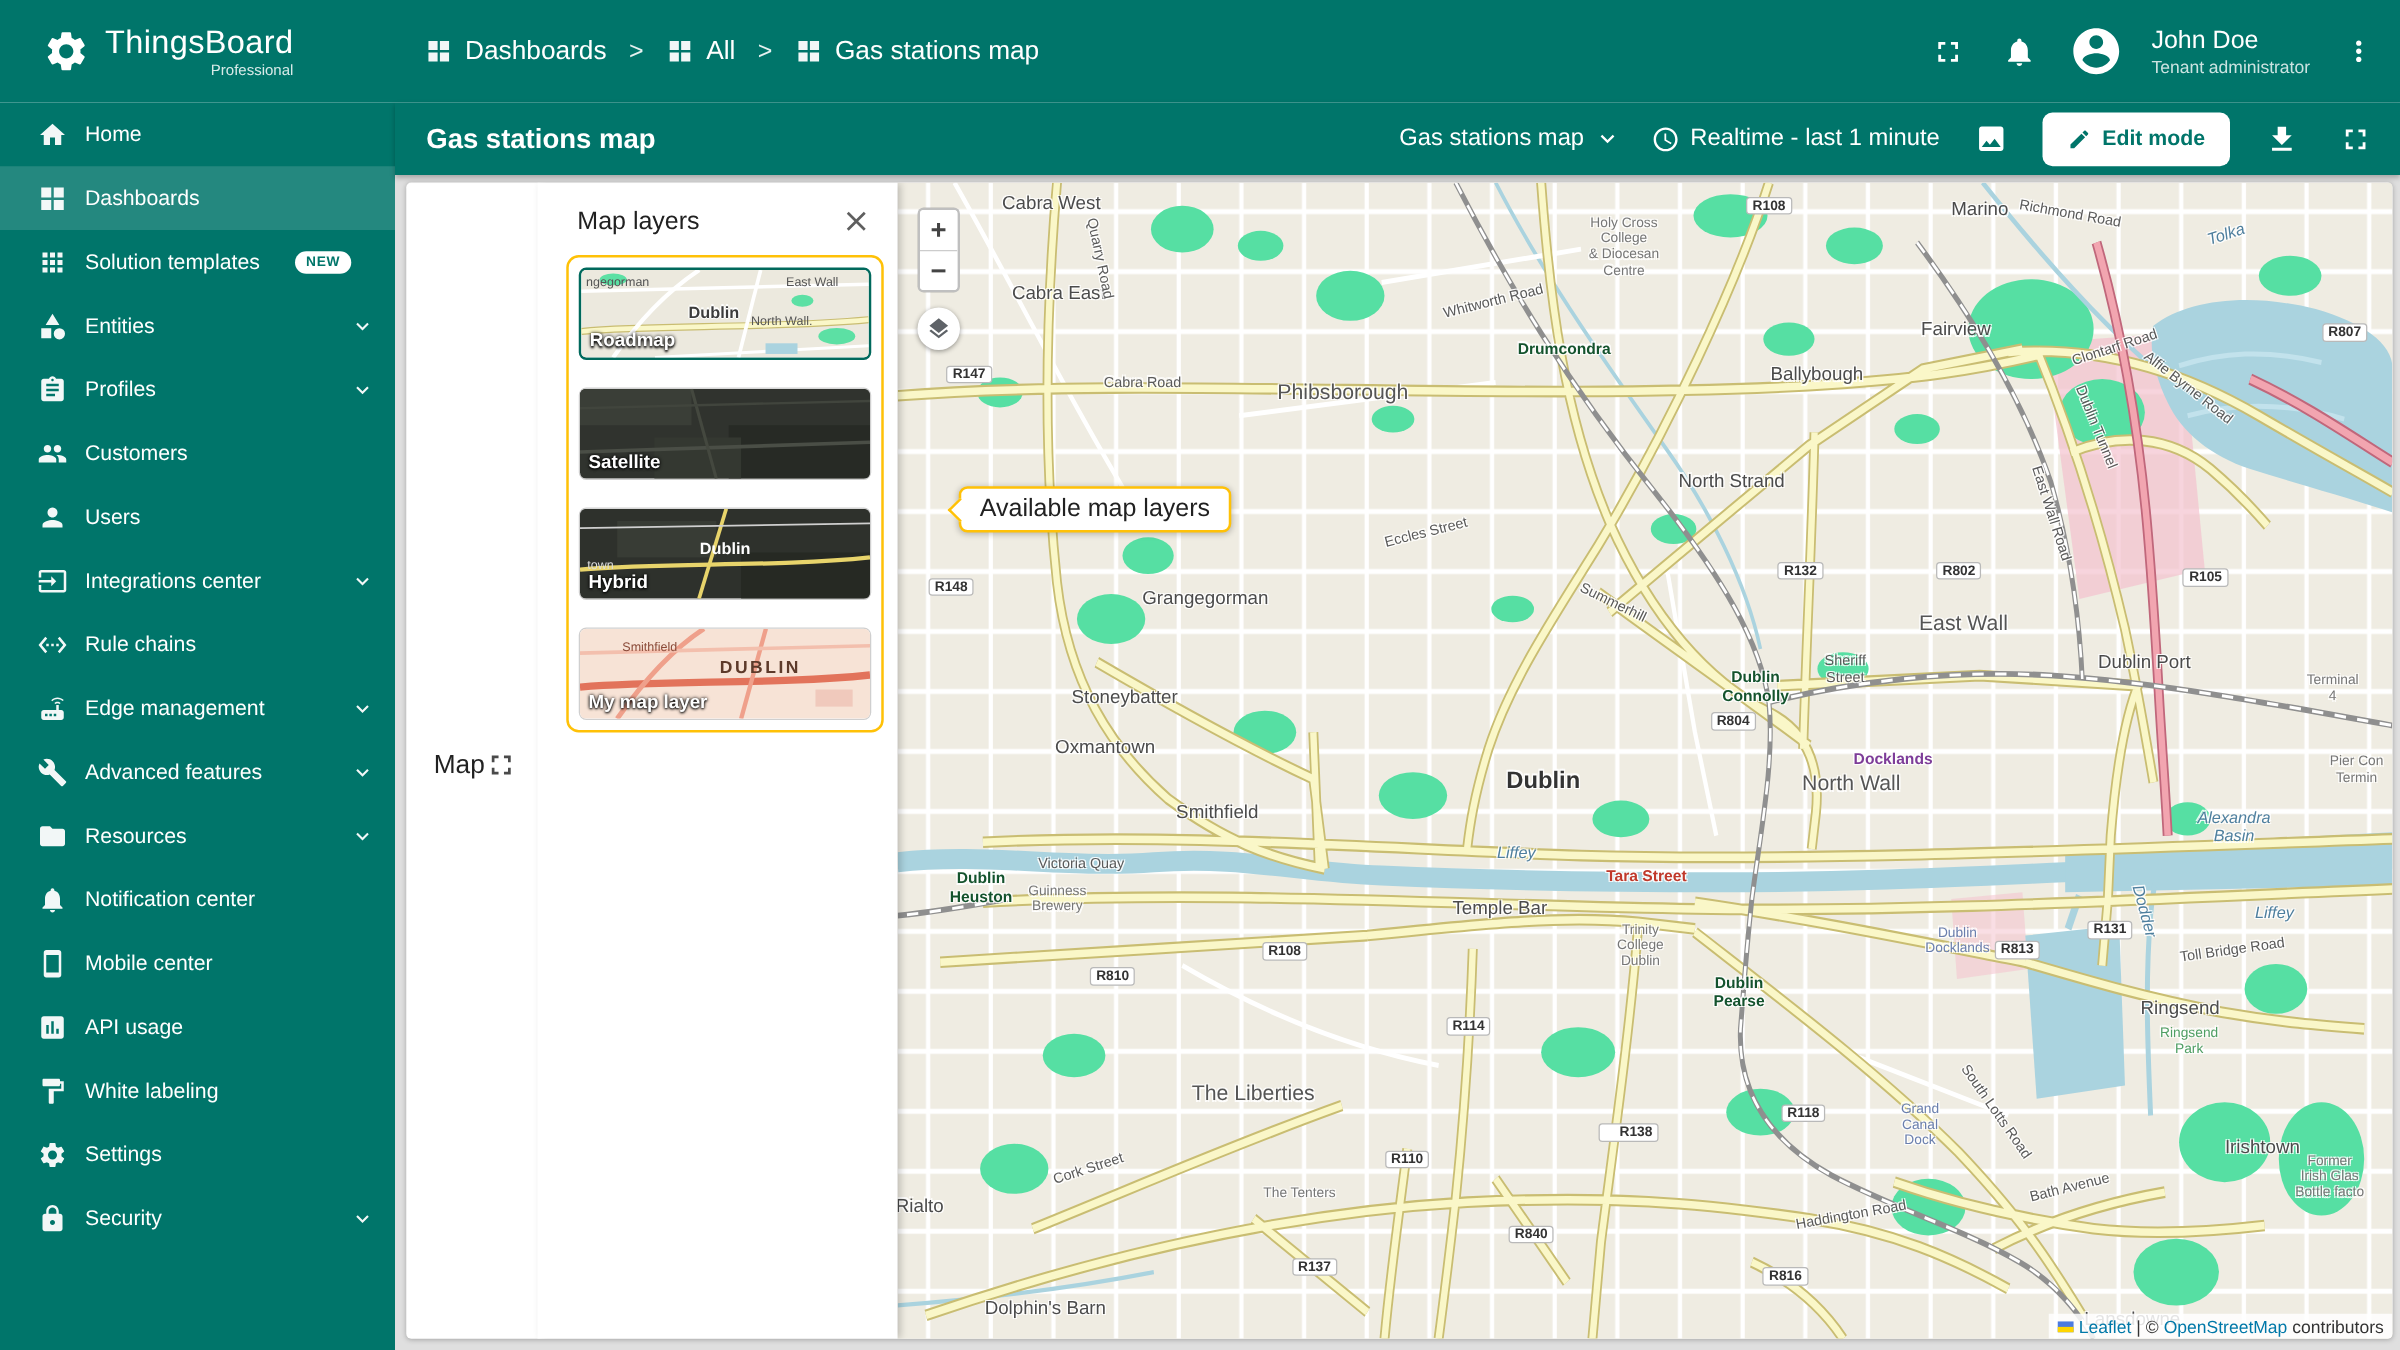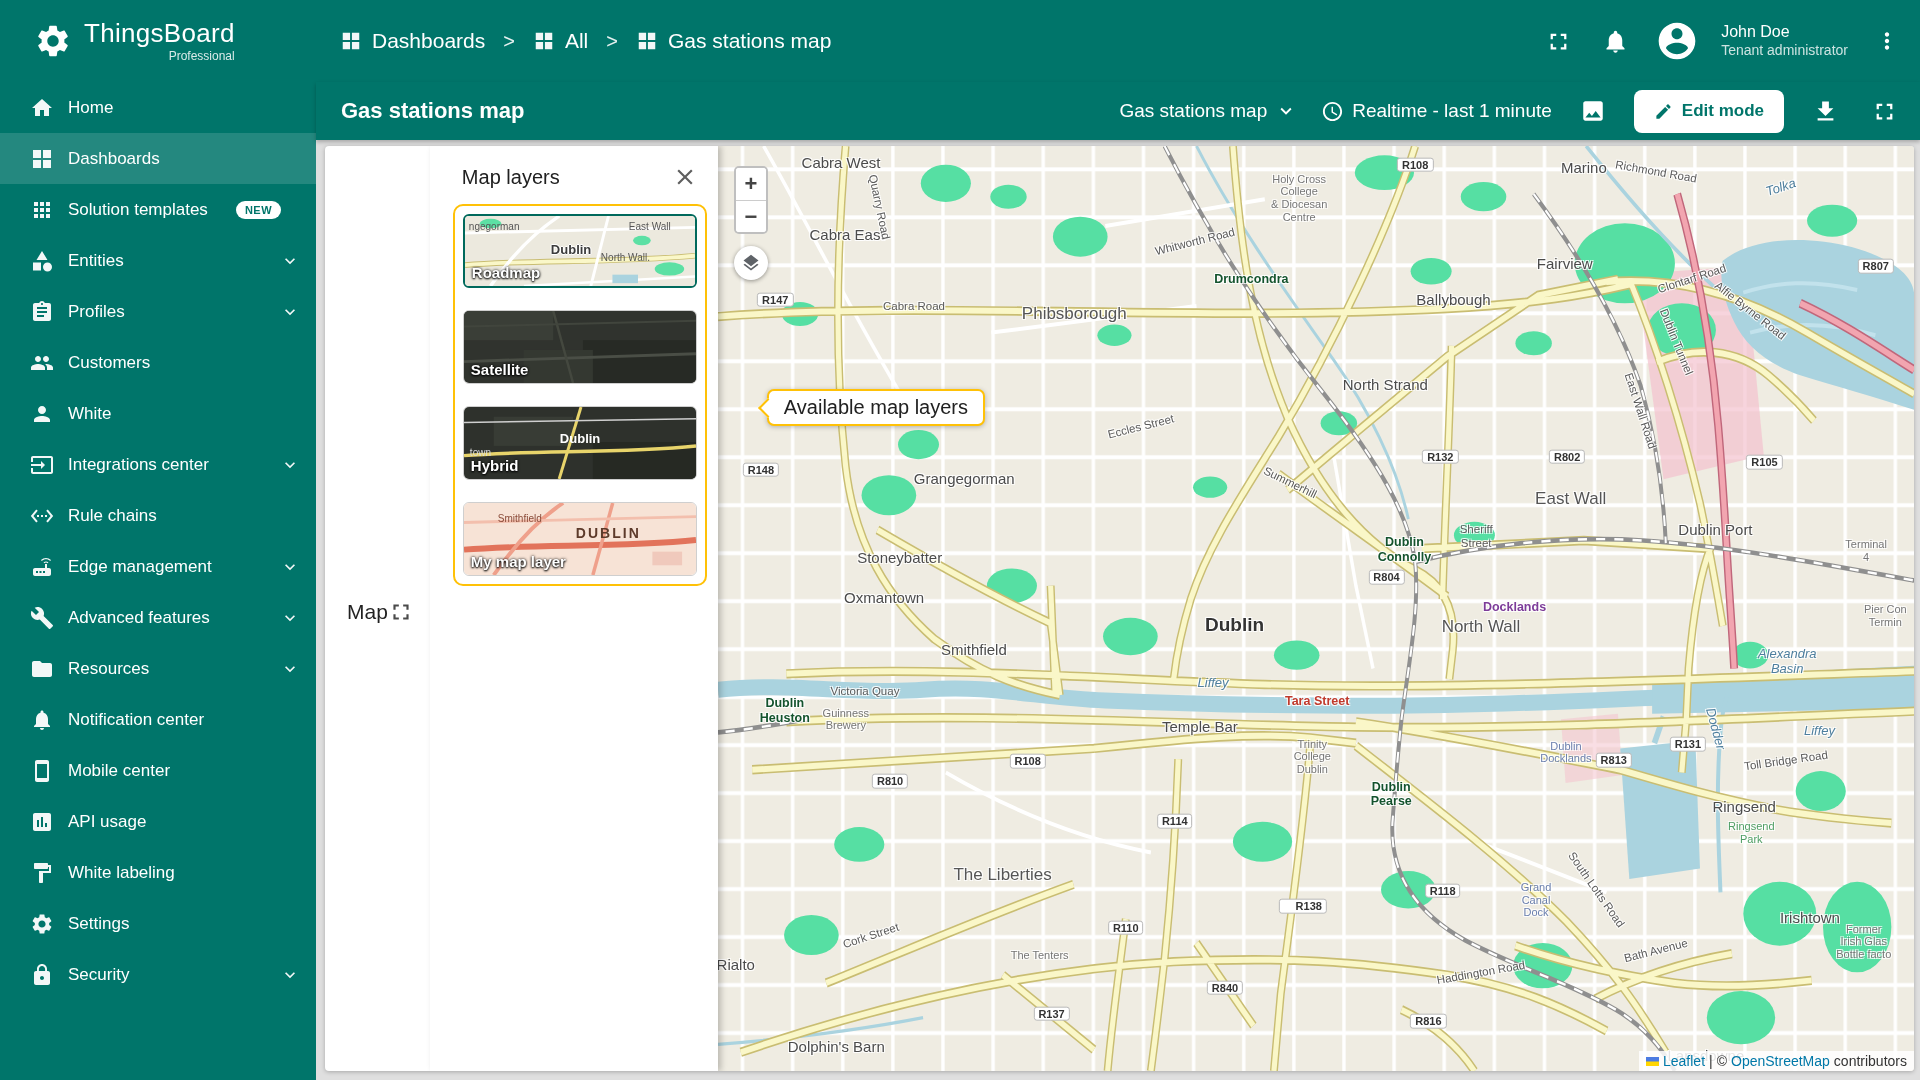--- a/index.html
+++ b/index.html
@@ -18,21 +18,21 @@
   .logo-sub { font-size:12px; opacity:.85; text-align:right; margin-top:3px; }
   .breadcrumb { display:flex; align-items:center; gap:14px; padding-left:24px; font-size:21px; }
   .bc-item { display:flex; align-items:center; gap:10px; cursor:pointer; }
   .bc-ico { display:flex; opacity:.95; }
   .bc-sep { font-size:20px; opacity:.9; padding:0 4px; }
   .topbar-right { margin-left:auto; display:flex; align-items:center; gap:22px; padding-right:16px; }
   .icon-btn { background:none; border:none; color:#fff; display:flex; align-items:center;
     justify-content:center; cursor:pointer; padding:4px; }
   .avatar { display:flex; color:#fff; }
   .user-info { display:flex; flex-direction:column; line-height:1.25; }
-  .user-name { font-size:16px; }
+  .user-name { font-size:20px; }
   .user-role { font-size:14px; opacity:.8; }
 
   
   .sidebar { grid-column:1; grid-row:2/4; background:#00756A; color:#fff; overflow:hidden; }
   .sb-item { height:51px; display:flex; align-items:center; padding-left:30px; gap:14px;
     font-size:17px; font-weight:500; cursor:pointer; position:relative; }
   .sb-item.active { background:rgba(255,255,255,.14); }
   .sb-icon { display:flex; opacity:.95; flex:none; }
   .sb-label { white-space:nowrap; }
   .sb-badge { background:#fff; color:#00756A; font-size:11px; font-weight:bold;
@@ -257,21 +257,21 @@
           </svg>
         </span>
         <span class="sb-label">Customers</span>
       </div>
       <div class="sb-item">
         <span class="sb-icon">
           <svg viewBox="0 0 24 24" width="24" height="24" fill="currentColor" aria-hidden="true">
             <path d="M12 12c2.21 0 4-1.79 4-4s-1.79-4-4-4-4 1.79-4 4 1.79 4 4 4zm0 2c-2.67 0-8 1.34-8 4v2h16v-2c0-2.66-5.33-4-8-4z"></path>
           </svg>
         </span>
-        <span class="sb-label">White</span>
+        <span class="sb-label">Users</span>
       </div>
       <div class="sb-item">
         <span class="sb-icon">
           <svg viewBox="0 0 24 24" width="24" height="24" fill="currentColor" aria-hidden="true">
             <path d="M21 3.01H3c-1.1 0-2 .9-2 2V9h2V4.99h18v14.03H3V15H1v4.01c0 1.1.9 1.98 2 1.98h18c1.1 0 2-.88 2-1.98v-14c0-1.11-.9-2-2-2zM11 16l4-4-4-4v3H1v2h10v3z"></path>
           </svg>
         </span>
         <span class="sb-label">Integrations center</span>
         <span class="sb-chevron">
           <svg viewBox="0 0 24 24" width="20" height="20" fill="currentColor" aria-hidden="true">

